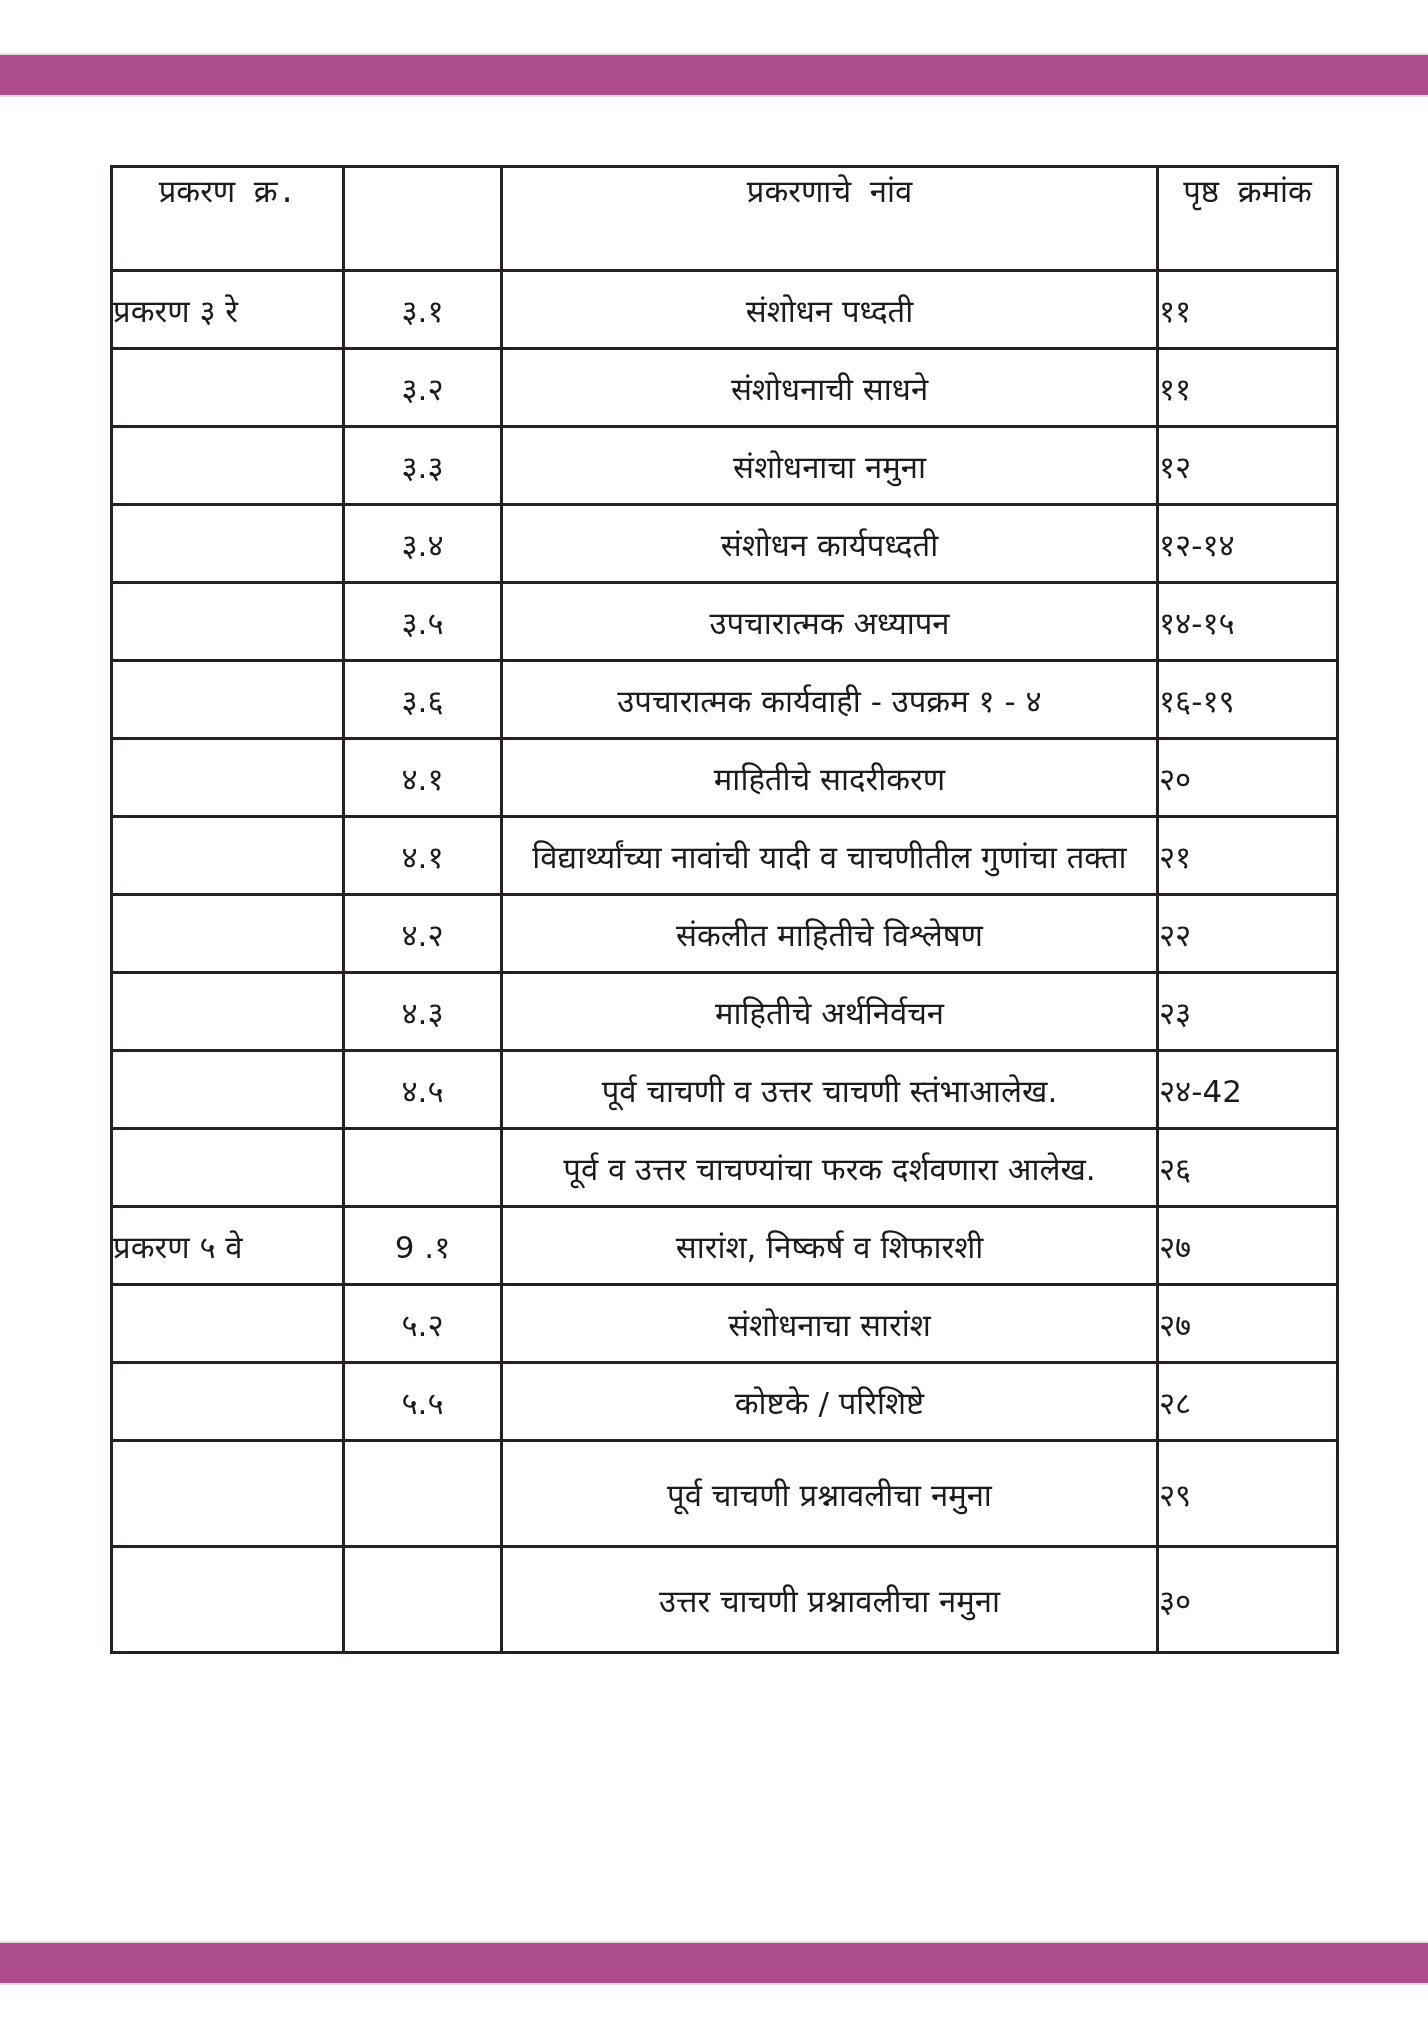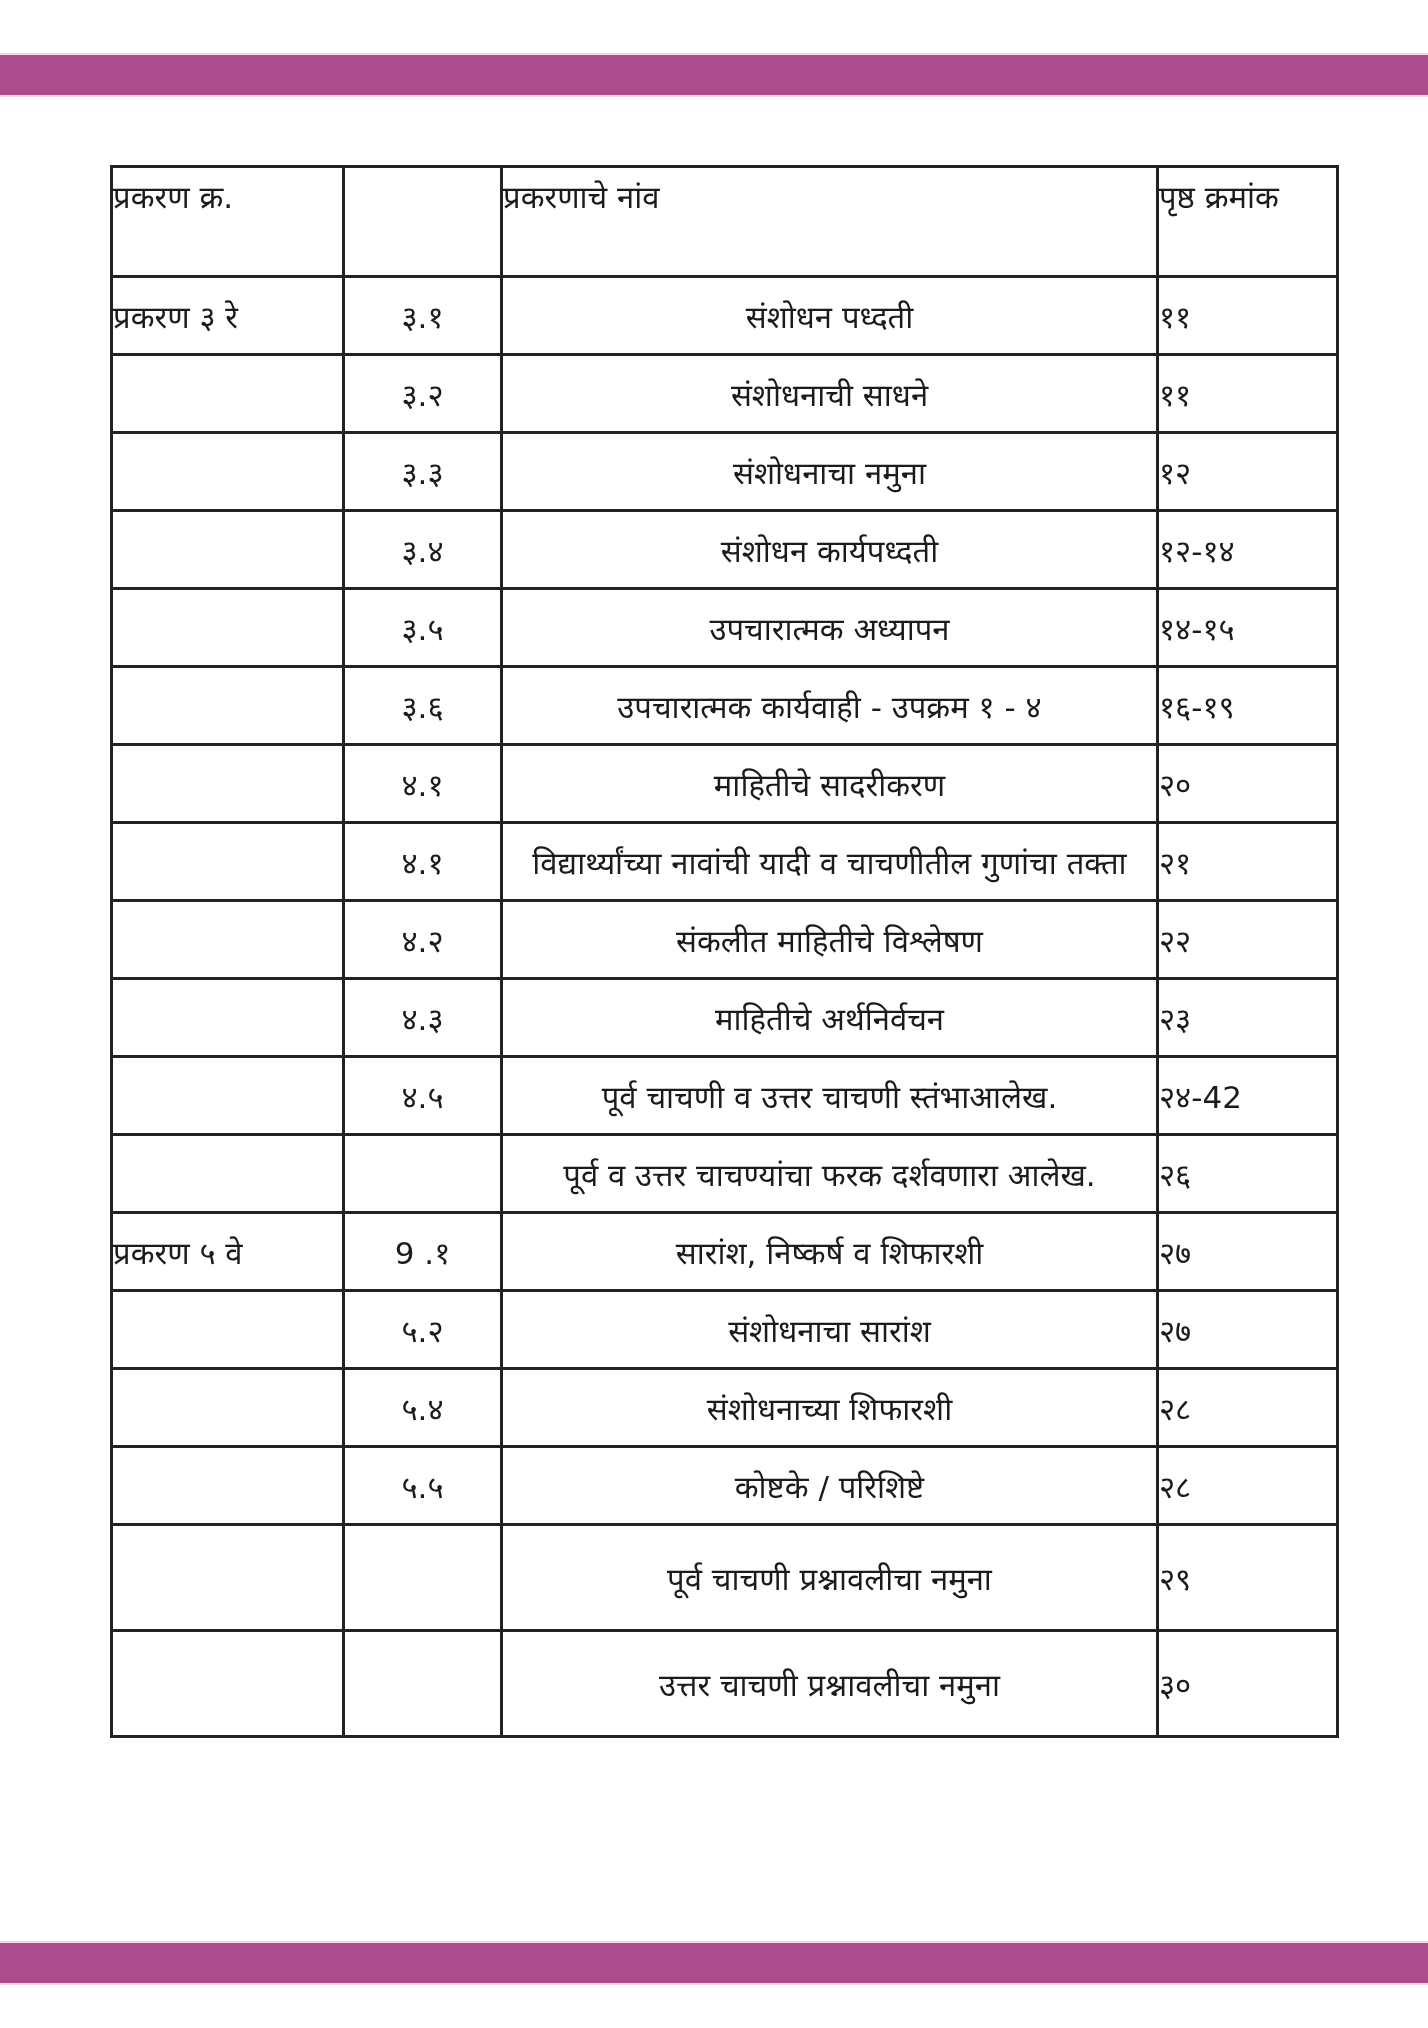--- a/index.html
+++ b/index.html
@@ -40,22 +40,23 @@
   table.toc th, table.toc td {
     border: 3px solid #26211f;
     font-size: 31px;
     font-weight: normal;
     overflow: hidden;
     padding: 0;
   }
   table.toc thead th {
     height: 100px;
     vertical-align: top;
-    padding-top: 7px;
-    text-align: left;
+    padding-top: 1px;
+    text-align: center;
+    font-family: Liberation Mono, monospace;
   }
   table.toc tbody td { height: 75px; vertical-align: middle; }
   table.toc tbody tr:nth-last-child(-n+2) td { height: 103px; }
 
   td.c-chapter { text-align: left; }
   td.c-num     { text-align: center; }
   td.c-name    { text-align: center; padding-left: 30px; }
   td.c-page    { text-align: left; }
 </style>
 </head>
@@ -161,26 +162,20 @@
           <td class="c-page">२७</td>
         </tr>
         <tr>
           <td class="c-chapter"></td>
           <td class="c-num">५.२</td>
           <td class="c-name">संशोधनाचा सारांश</td>
           <td class="c-page">२७</td>
         </tr>
         <tr>
           <td class="c-chapter"></td>
-          <td class="c-num">५.४</td>
-          <td class="c-name">संशोधनाच्या शिफारशी</td>
-          <td class="c-page">२८</td>
-        </tr>
-        <tr>
-          <td class="c-chapter"></td>
           <td class="c-num">५.५</td>
           <td class="c-name">कोष्टके  / परिशिष्टे</td>
           <td class="c-page">२८</td>
         </tr>
         <tr>
           <td class="c-chapter"></td>
           <td class="c-num"></td>
           <td class="c-name">पूर्व चाचणी  प्रश्नावलीचा नमुना</td>
           <td class="c-page">२९</td>
         </tr>

